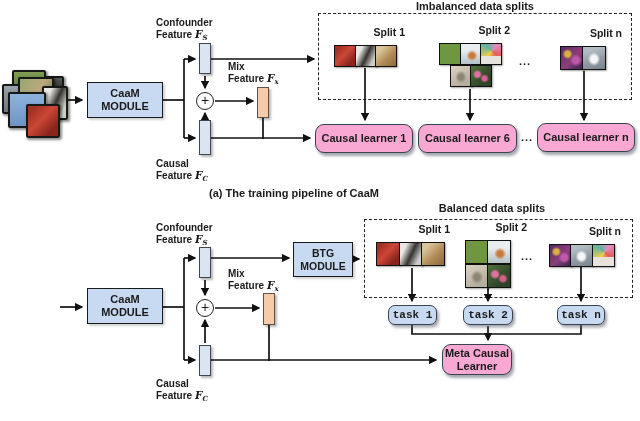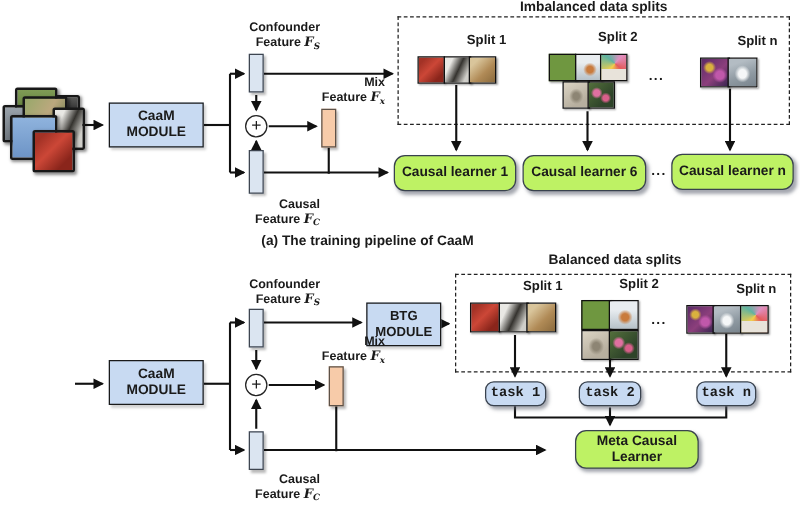--- a/index.html
+++ b/index.html
@@ -24,30 +24,30 @@
     box-shadow:1.5px 2px 2px rgba(0,0,0,0.28);
   }
   .bar.orange { background:#f7cba9; border-color:#5c5148; }
   
   .plus {
     width:18px; height:18px; border-radius:50%; background:#fff; border:1.6px solid #222;
     z-index:2; text-align:center; font-size:14px; line-height:14px; font-weight:normal;
   }
   
   .rbox {
-    background:#bef264; border:1.6px solid #39424e; border-radius:9px; z-index:2;
+    background:#f9a8d4; border:1.6px solid #39424e; border-radius:9px; z-index:2;
     display:flex; flex-direction:column; align-items:center; justify-content:center;
     font-weight:bold; font-size:11px; line-height:13px; text-align:center;
     box-shadow:2px 2.5px 3px rgba(90,95,110,0.55);
   }
   .rbox.task { background:#c8daf2; border-radius:7px;font-family:Liberation Mono, monospace; }
   
   .dashed { border:1.6px dashed #222; z-index:0; }
   
-  .flabel { text-align:right; font-weight:bold; font-size:10px; line-height:11.5px; z-index:3; }
+  .flabel { text-align:left; font-weight:bold; font-size:10px; line-height:11.5px; z-index:3; }
   .mv { font-family:"DejaVu Serif", serif; font-style:italic; font-size:10.5px; }
   .ms { font-family:"DejaVu Serif", serif; font-style:italic; font-size:7px; vertical-align:-2px; }
   .title { text-align:center; font-weight:bold; font-size:11px; z-index:3; }
   .caption { text-align:center; font-weight:bold; font-size:11px; z-index:3; }
   .ellipsis { font-weight:bold; font-size:11px; letter-spacing:1px; z-index:3; }
   
   .split { text-align:right; z-index:2; }
   .split .slabel { font-weight:bold; font-size:10.5px; line-height:15px; margin-bottom:5px; }
   .trow { display:flex; justify-content:center; }
   .tgrid { display:flex; flex-wrap:wrap; justify-content:center; width:48px; margin:0 auto; }
@@ -288,19 +288,19 @@
   <div class="abs rbox task" style="left:388px;top:305px;width:49px;height:20px;">
     <span>task 1</span>
   </div>
   <div class="abs rbox task" style="left:463px;top:305px;width:50px;height:20px;">
     <span>task 2</span>
   </div>
   <div class="abs rbox task" style="left:557px;top:305px;width:48px;height:20px;">
     <span>task n</span>
   </div>
 
-  <div class="abs rbox" style="left:460px;top:344px;width:99px;height:31px;">
+  <div class="abs rbox" style="left:442px;top:344px;width:70px;height:31px;">
     <span>Meta Causal</span>
     <span>Learner</span>
   </div>
 
 
 </div>
 
 </body></html>

